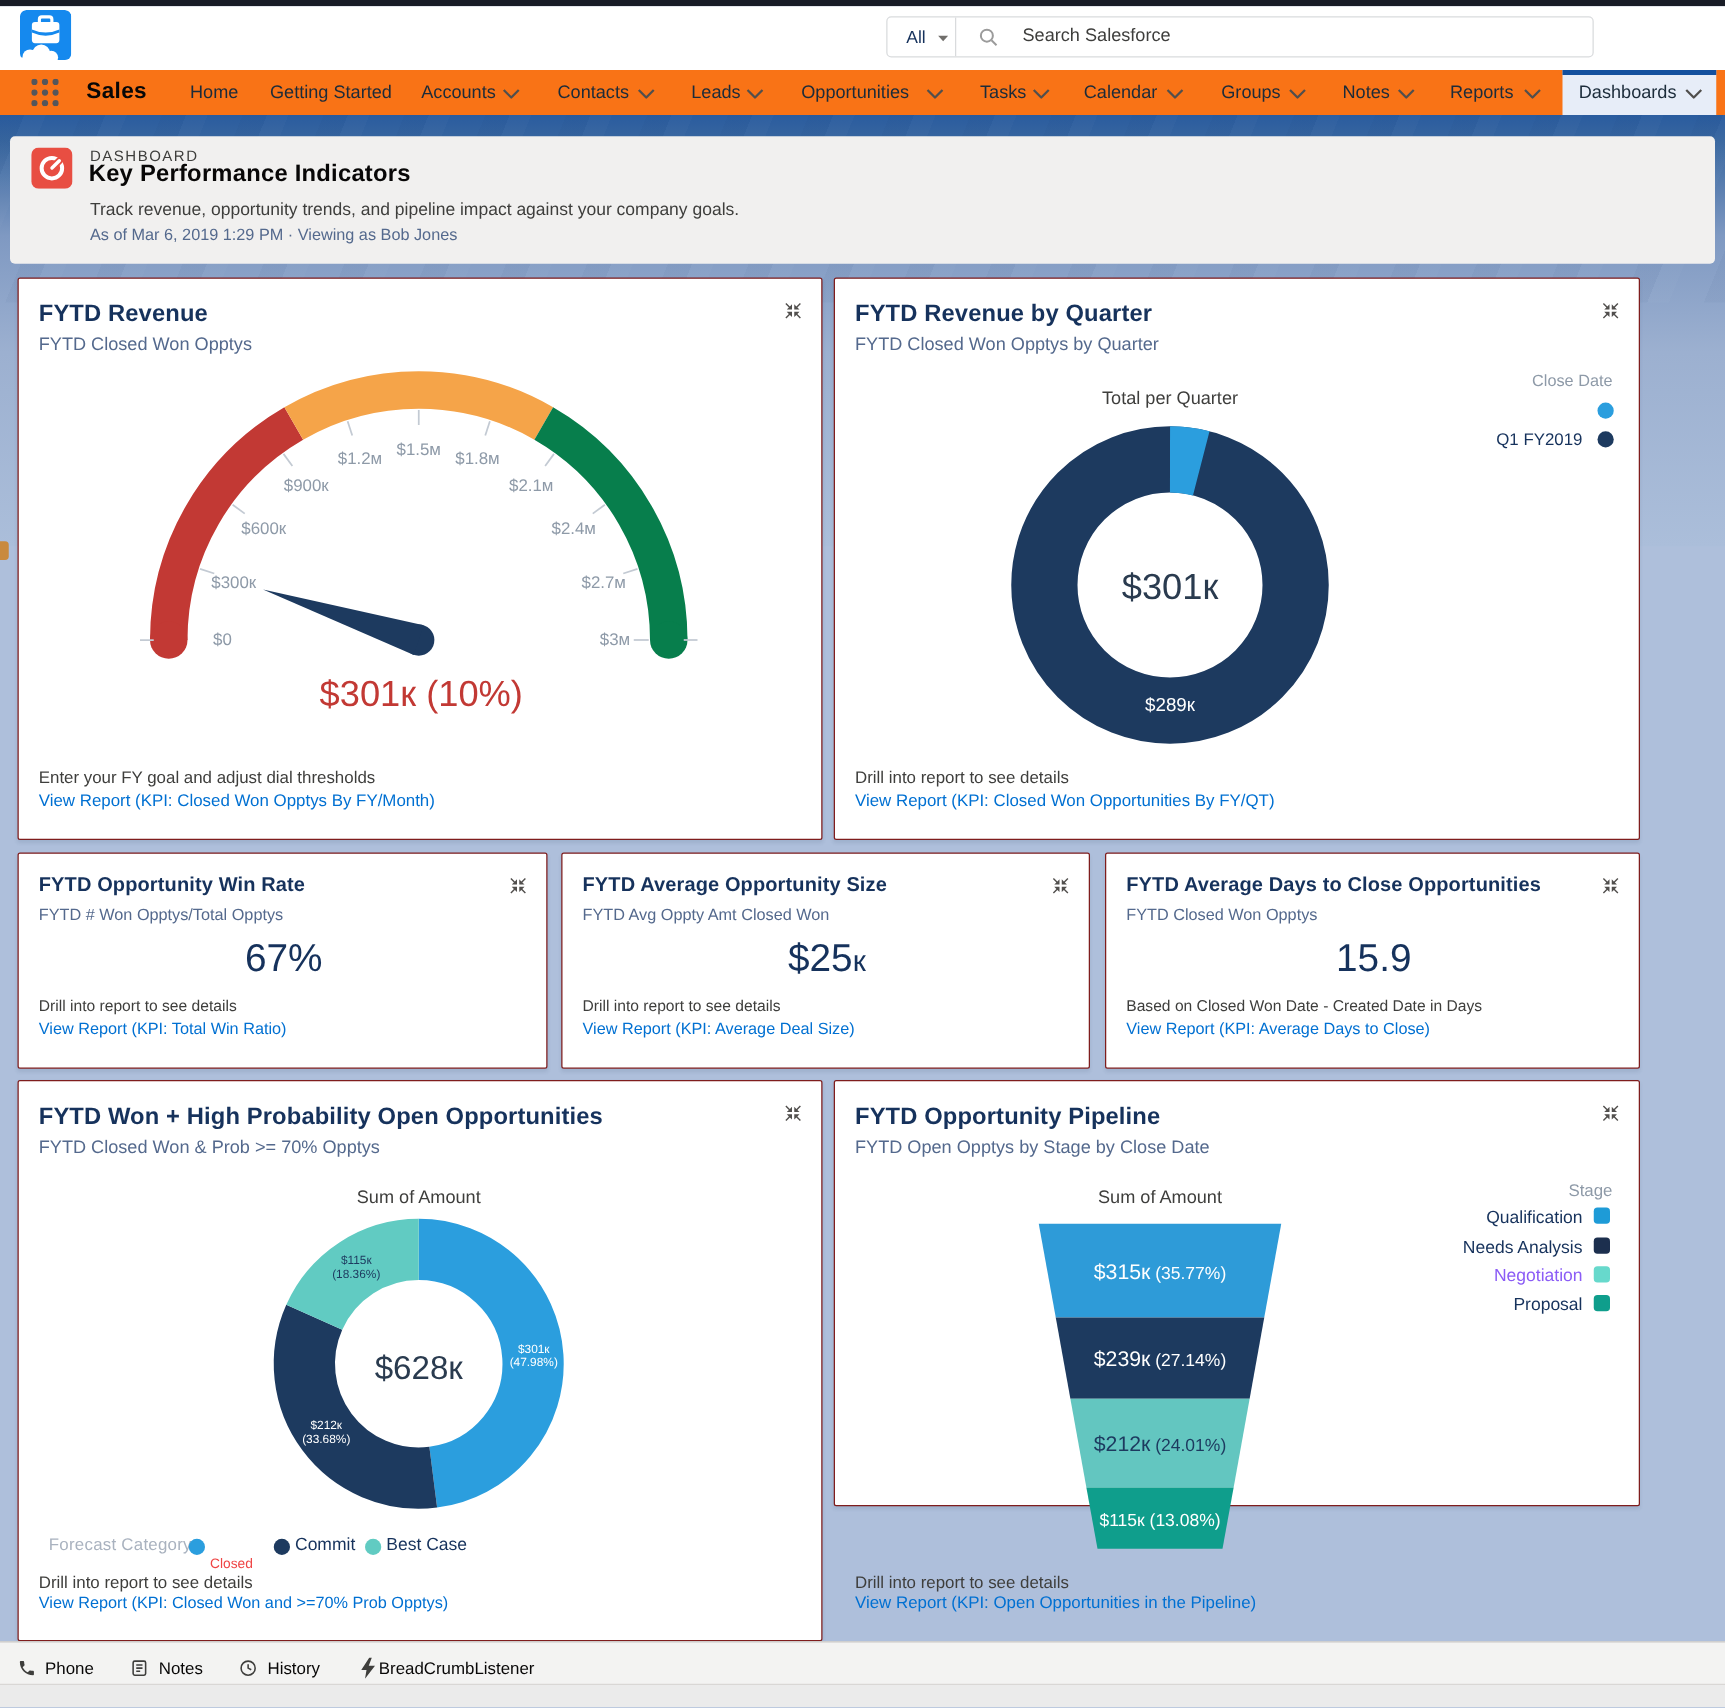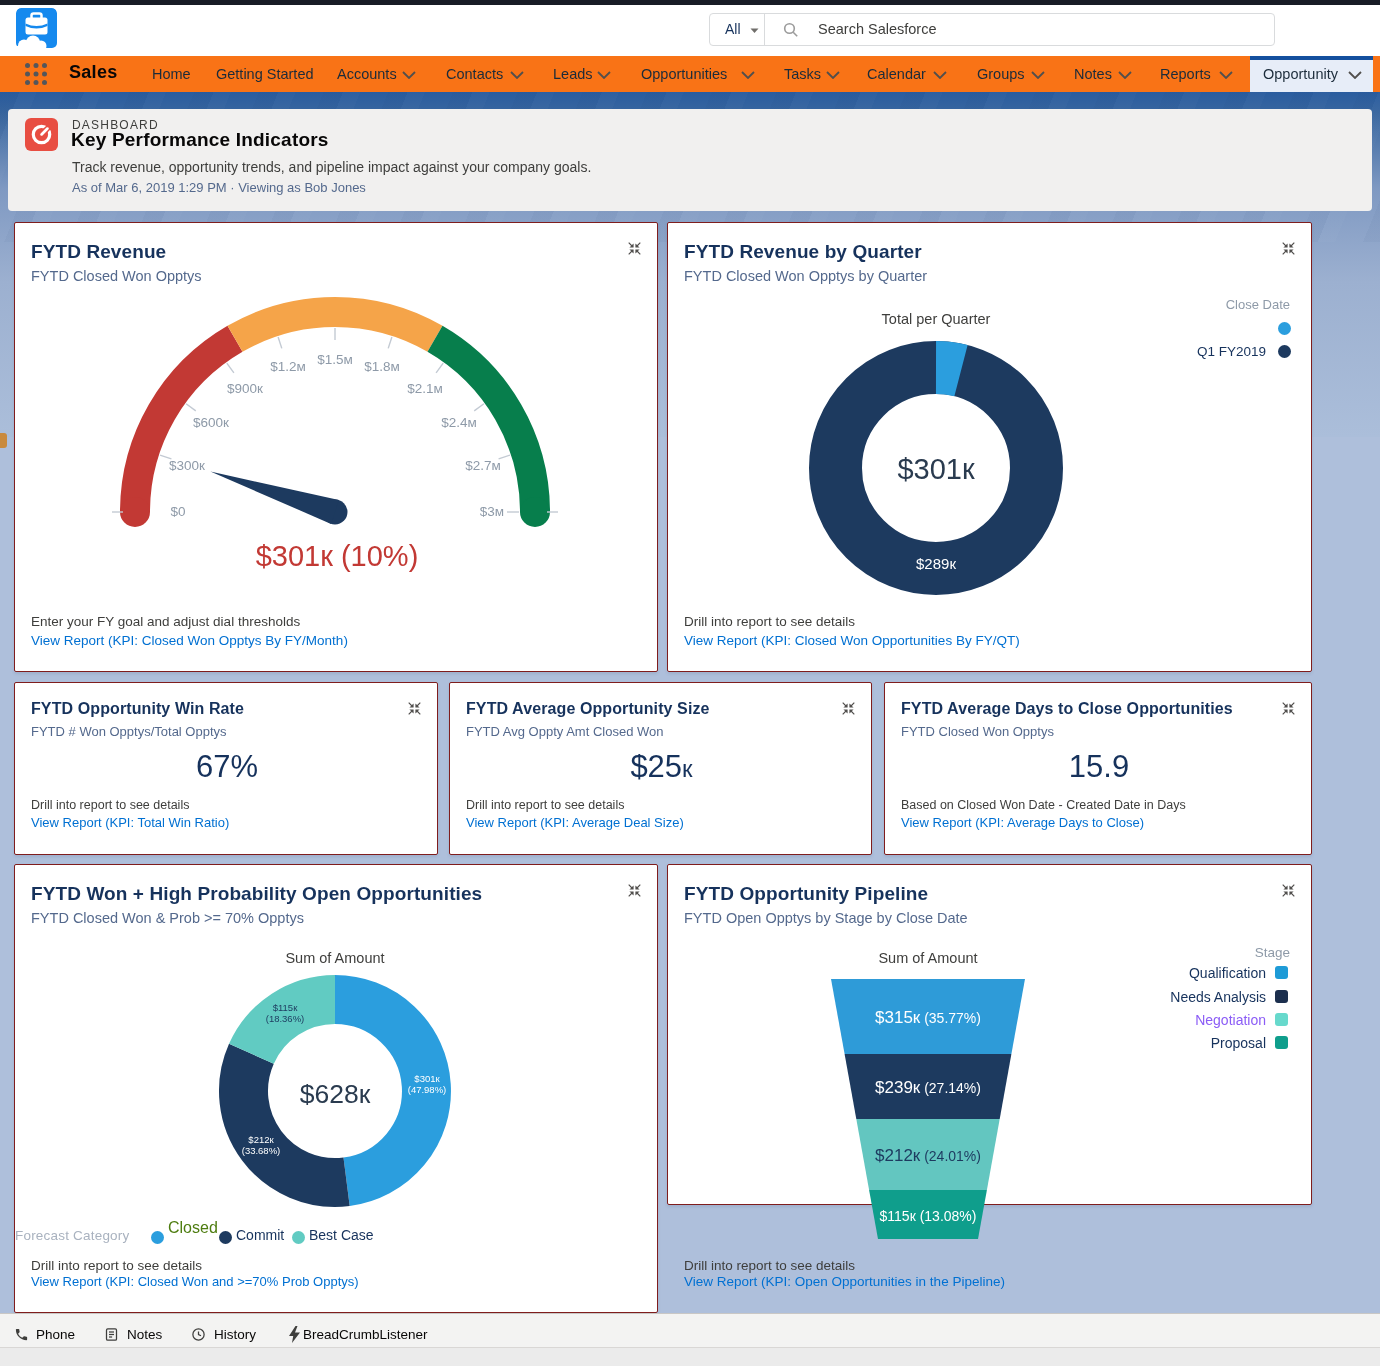--- a/index.html
+++ b/index.html
@@ -101,21 +101,21 @@
     </svg>
   <span class="tab" style="left:1074px;">Notes</span>
     <svg class="chev" style="left:1118px;" width="14" height="8" viewBox="0 0 14 8">
       <path d="M1 1 L7 7 L13 1" fill="none" stroke="#514f4d" stroke-width="1.8"></path>
     </svg>
   <span class="tab" style="left:1160px;">Reports</span>
     <svg class="chev" style="left:1219px;" width="14" height="8" viewBox="0 0 14 8">
       <path d="M1 1 L7 7 L13 1" fill="none" stroke="#514f4d" stroke-width="1.8"></path>
     </svg>
   <div class="abs" style="left:1250px;top:0;width:123px;height:36px;background:#e7edf8;border-top:4px solid #14509e;"></div>
-  <span class="tab" style="left:1263px;">Opportunity</span>
+  <span class="tab" style="left:1263px;">Dashboards</span>
     <svg class="chev" style="left:1348px;" width="14" height="8" viewBox="0 0 14 8">
       <path d="M1 1 L7 7 L13 1" fill="none" stroke="#514f4d" stroke-width="1.8"></path>
     </svg>
 </div>
 
 <div class="abs" style="left:0;top:92px;width:1380px;height:345px;background:linear-gradient(#2a5c9f 0%, #38669f 6%, #7f99c2 28%, #9cb0d0 55%, #abbeda 100%);">
   <div class="abs" style="left:0;top:0;width:1380px;height:150px;background:repeating-linear-gradient(112deg, rgba(13,42,88,0.035) 0 18px, rgba(255,255,255,0.02) 18px 34px, rgba(13,42,88,0.0) 34px 60px);"></div>
 </div>
 
 <div class="abs" style="left:0;top:433px;width:7px;height:15px;background:#c98a3d;border-radius:0 3px 3px 0;"></div>
@@ -265,23 +265,23 @@
     <text x="320" y="244" font-size="26.5" fill="#2a3b4f" text-anchor="middle" font-family="Liberation Sans, sans-serif">$628к</text>
     <g font-size="9.5" text-anchor="middle" font-family="Liberation Sans, sans-serif">
       <text x="412" y="223" fill="#fff">$301к</text>
       <text x="412" y="234" fill="#fff">(47.98%)</text>
       <text x="246" y="284" fill="#fff">$212к</text>
       <text x="246" y="295" fill="#fff">(33.68%)</text>
       <text x="270" y="152" fill="#1d3a5f">$115к</text>
       <text x="270" y="163" fill="#1d3a5f">(18.36%)</text>
     </g>
   </svg>
-  <div class="abs" style="left:0;top:363px;font-size:13.5px;color:#a9b2bf;letter-spacing:0.2px;">Forecast Category</div>
+  <div class="abs" style="left:24px;top:363px;font-size:13.5px;color:#a9b2bf;letter-spacing:0.2px;">Forecast Category</div>
   <div class="abs" style="left:136px;top:366px;width:13px;height:13px;border-radius:50%;background:#2b9ede;"></div>
-  <div class="abs" style="left:153px;top:354px;font-size:16px;color:#4d7c0f;">Closed</div>
+  <div class="abs" style="left:153px;top:380px;font-size:11px;color:#ef4444;">Closed</div>
   <div class="abs" style="left:204px;top:366px;width:13px;height:13px;border-radius:50%;background:#1d3a5f;"></div>
   <div class="abs" style="left:221px;top:362px;font-size:14px;color:#16325c;">Commit</div>
   <div class="abs" style="left:277px;top:366px;width:13px;height:13px;border-radius:50%;background:#61cbc2;"></div>
   <div class="abs" style="left:294px;top:362px;font-size:14px;color:#16325c;">Best Case</div>
   <div class="abs" style="left:16px;top:393px;font-size:13.5px;color:#3e3e3c;">Drill into report to see details</div>
   <div class="abs link" style="left:16px;top:409px;font-size:13px;">View Report (KPI: Closed Won and &gt;=70% Prob Opptys)</div>
 </div>
 
 <div class="card" style="left:667px;top:864px;width:645px;height:341px;">
   <div class="ctitle" style="top:18px;">FYTD Opportunity Pipeline</div>

